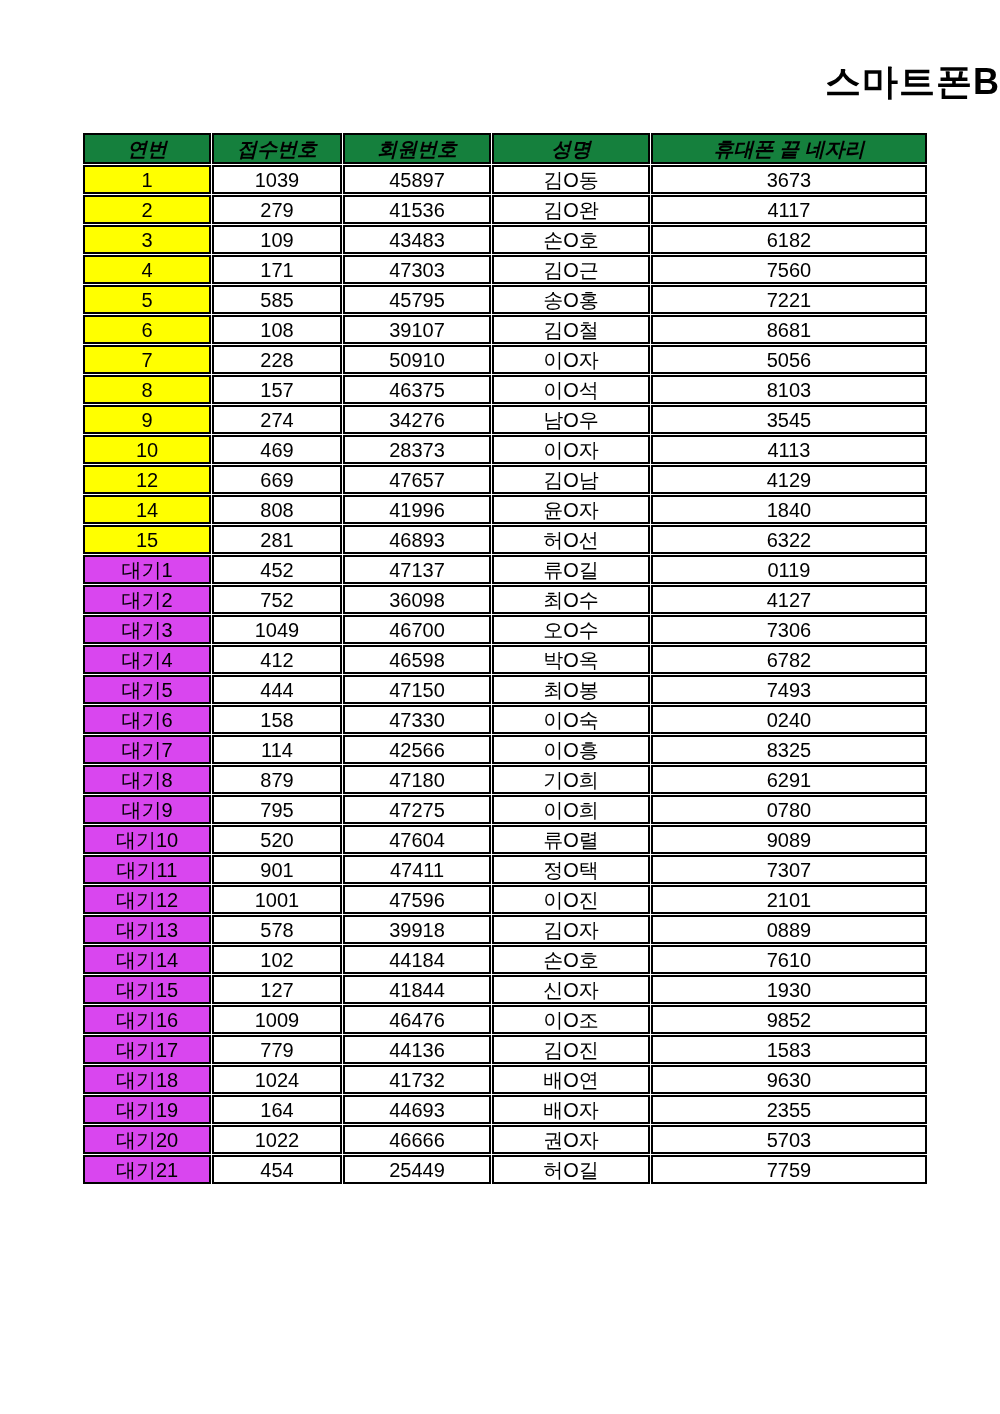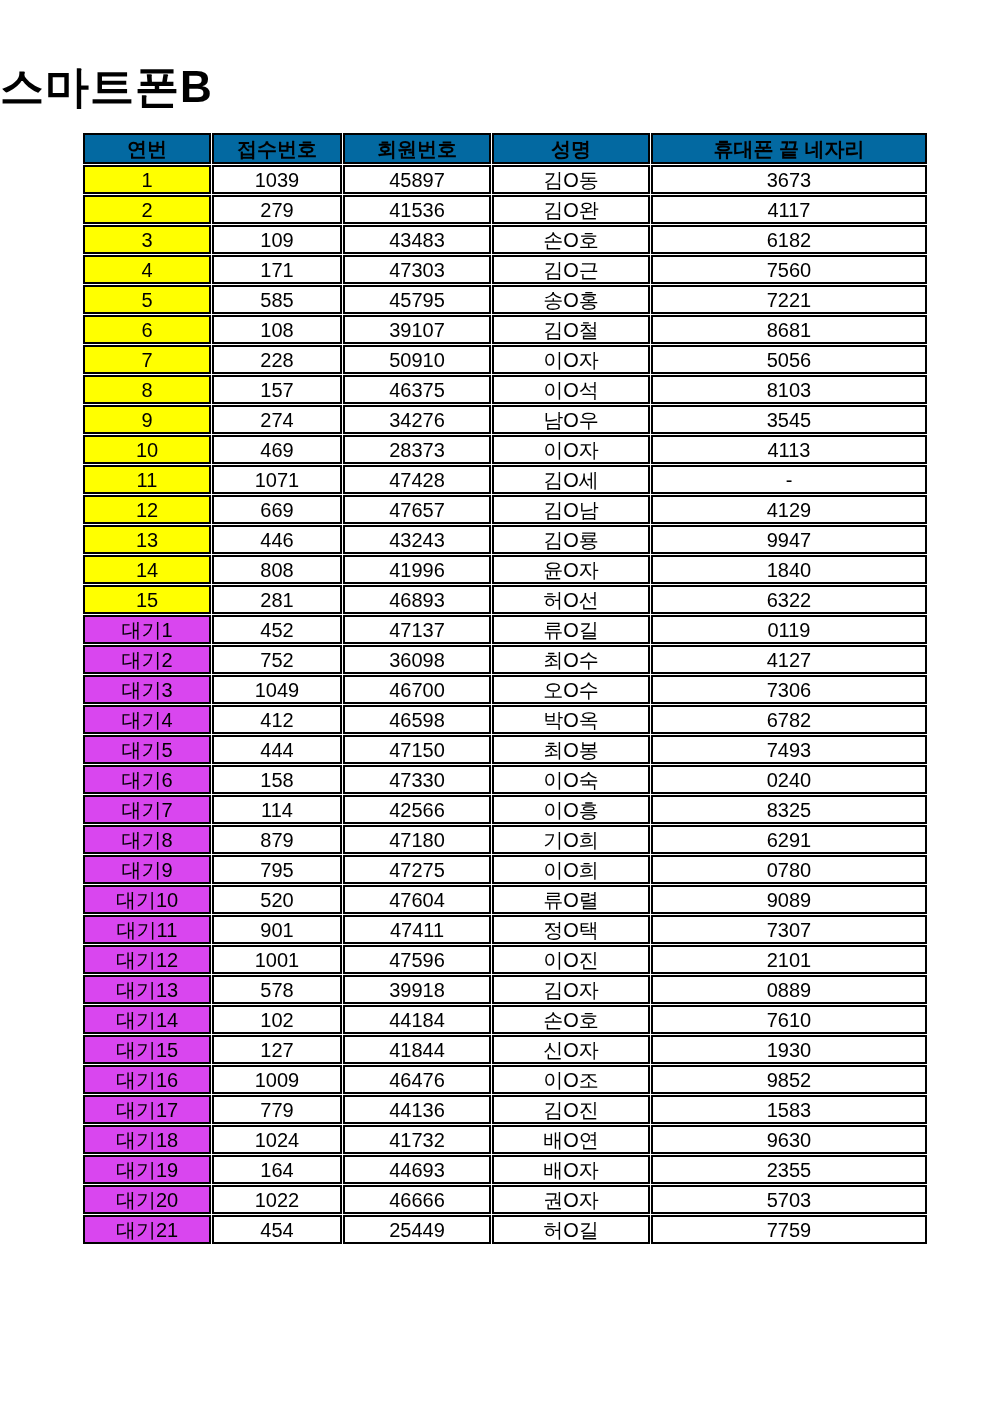--- a/index.html
+++ b/index.html
@@ -8,22 +8,22 @@
     background: #ffffff;
     font-family: "Liberation Sans", sans-serif;
     color: #000000;
   }
   body {
     height: 1414px;
     position: relative;
   }
   .page-title {
     padding-top: 58px;
-    text-align: left;
-    font-size: 44px;
+    text-align: right;
+    font-size: 36px;
     font-weight: 600;
     letter-spacing: 1px;
     color: #000000;
   }
   .roster-wrap {
     position: absolute;
     left: 82px;
     top: 132px;
     width: 840px;
   }
@@ -43,23 +43,24 @@
     border: 2px solid #000000;
     text-align: center;
     vertical-align: middle;
     height: 29px;
     font-size: 20px;
     line-height: 1;
     overflow: hidden;
     white-space: nowrap;
   }
   table.roster th {
-    background: #0369a1;
+    background: #15803d;
     font-weight: 700;
     height: 31px;
+    font-style: italic;
   }
   td.cell-white  { background: #ffffff; }
   td.hl-yellow   { background: #ffff00; }
   td.hl-gray     { background: #d946ef; }
 </style>
 </head>
 <body>
 
 <div class="page-title">스마트폰B</div>
 
@@ -155,43 +156,29 @@
   </tr>
 
   <tr>
     <td class="hl-yellow">10</td>
     <td class="cell-white">469</td>
     <td class="cell-white">28373</td>
     <td class="cell-white">이O자</td>
     <td class="cell-white">4113</td>
   </tr>
 
-  <tr>
-    <td class="hl-yellow">11</td>
-    <td class="cell-white">1071</td>
-    <td class="cell-white">47428</td>
-    <td class="cell-white">김O세</td>
-    <td class="cell-white">-</td>
-  </tr>
 
   <tr>
     <td class="hl-yellow">12</td>
     <td class="cell-white">669</td>
     <td class="cell-white">47657</td>
     <td class="cell-white">김O남</td>
     <td class="cell-white">4129</td>
   </tr>
 
-  <tr>
-    <td class="hl-yellow">13</td>
-    <td class="cell-white">446</td>
-    <td class="cell-white">43243</td>
-    <td class="cell-white">김O룡</td>
-    <td class="cell-white">9947</td>
-  </tr>
 
   <tr>
     <td class="hl-yellow">14</td>
     <td class="cell-white">808</td>
     <td class="cell-white">41996</td>
     <td class="cell-white">윤O자</td>
     <td class="cell-white">1840</td>
   </tr>
 
   <tr>

